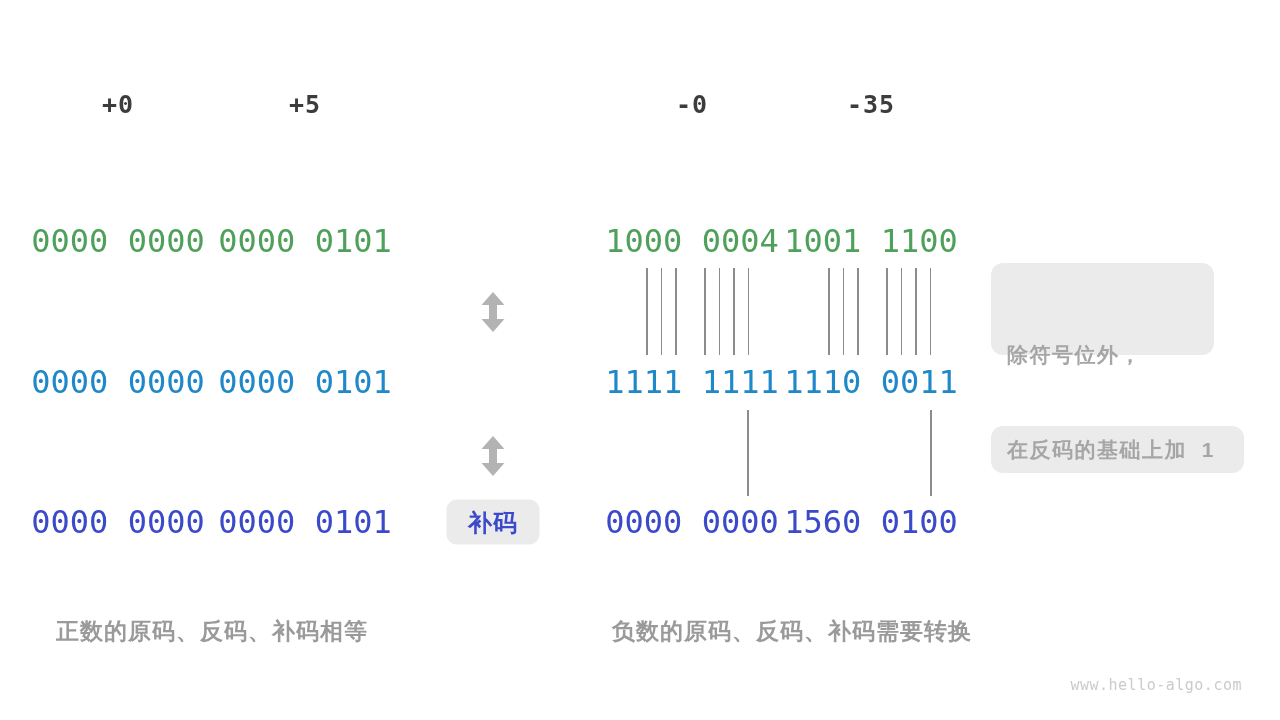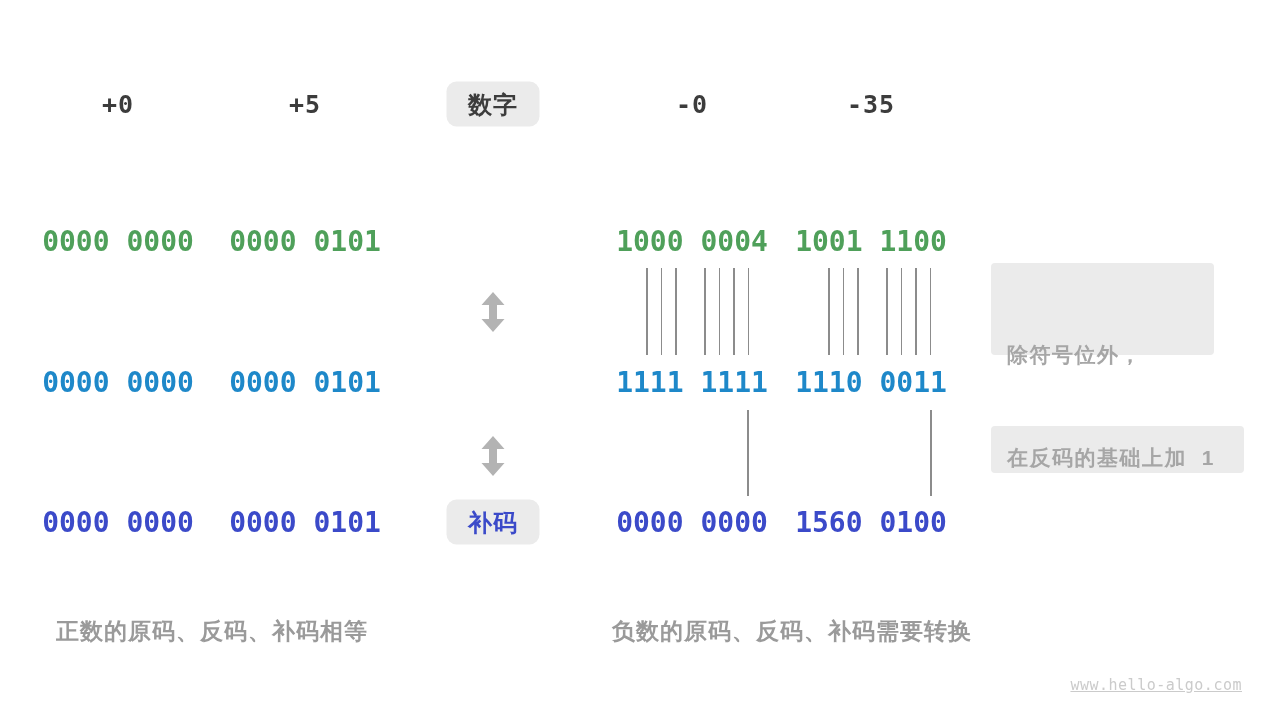--- a/index.html
+++ b/index.html
@@ -9,59 +9,58 @@
   }
   .cell{
     position:absolute;transform:translate(-50%,-50%);white-space:pre;
     font-family:"DejaVu Sans Mono","Liberation Mono",monospace;
   }
   
   .c1{left:118px}.c2{left:305px}.c4{left:692px}.c5{left:871px}
   
   .rh{top:104px}.r0{top:241px}.r1{top:382px}.r2{top:522px}
   .hdr{font-size:25px;font-weight:bold;color:#3c3c3c;letter-spacing:1px;}
-  .bin{font-size:28px;font-weight:700;}
+  .bin{font-size:32px;font-weight:400;}
   .green{color:#4fa05a}
   .blue{color:#1e88c9}
   .indigo{color:#3b4ac9}
   .labelbox{
     position:absolute;left:493px;transform:translate(-50%,-50%);
     background:#ebebeb;border-radius:10px;width:93px;height:45px;
     display:flex;align-items:center;justify-content:center;
     font-size:24px;font-weight:bold;letter-spacing:1px;
   }
   .labelbox.dark{color:#3c3c3c;}
   .annotation{
-    position:absolute;background:#ebebeb;border-radius:4px;color:#a6a6a6;
+    position:absolute;background:#ebebeb;border-radius:12px;color:#a6a6a6;
     font-size:21px;font-weight:bold;line-height:31px;letter-spacing:1.5px;
     padding:14px 16px;box-sizing:border-box;white-space:pre;
   }
   .note1{left:991px;top:263px;width:223px;height:92px;}
-  .note2{left:991px;top:426px;width:253px;height:47px;padding-top:16px;}
+  .note2{left:991px;top:426px;width:253px;height:47px;padding-top:8px;}
   .caption{
     position:absolute;transform:translateY(-50%);font-size:23px;font-weight:bold;
     color:#9a9a9a;letter-spacing:1px;white-space:pre;
   }
   .tickgroup{position:absolute;width:104px;}
   .tick{position:absolute;top:0;bottom:0;width:1.5px;background:#8c8c8c;}
   .carry{position:absolute;width:1.5px;background:#8c8c8c;}
   .arrow{position:absolute;left:493px;transform:translateX(-50%);}
   .watermark{
     position:absolute;right:38px;top:676px;font-size:15px;color:#cbcbcb;
-    font-family:"DejaVu Sans Mono","Liberation Mono",monospace;letter-spacing:0.5px;text-decoration:underline;
+    font-family:"DejaVu Sans Mono","Liberation Mono",monospace;letter-spacing:0.5px;
   }
 </style>
 </head>
 <body>
 
 <div class="canvas">
 
   <div class="cell hdr rh c1">+0</div>
   <div class="cell hdr rh c2">+5</div>
-  <div class="labelbox dark" style="top:104px">数字</div>
   <div class="cell hdr rh c4">-0</div>
   <div class="cell hdr rh c5">-35</div>
 
   <div class="cell bin green r0 c1">0000 0000</div>
   <div class="cell bin green r0 c2">0000 0101</div>
   <div class="cell bin green r0 c4">1000 0004</div>
   <div class="cell bin green r0 c5">1001 1100</div>
 
   <div class="tickgroup" style="left:646px;top:268px;height:87px;">
     <div class="tick" style="left:0px"></div>

